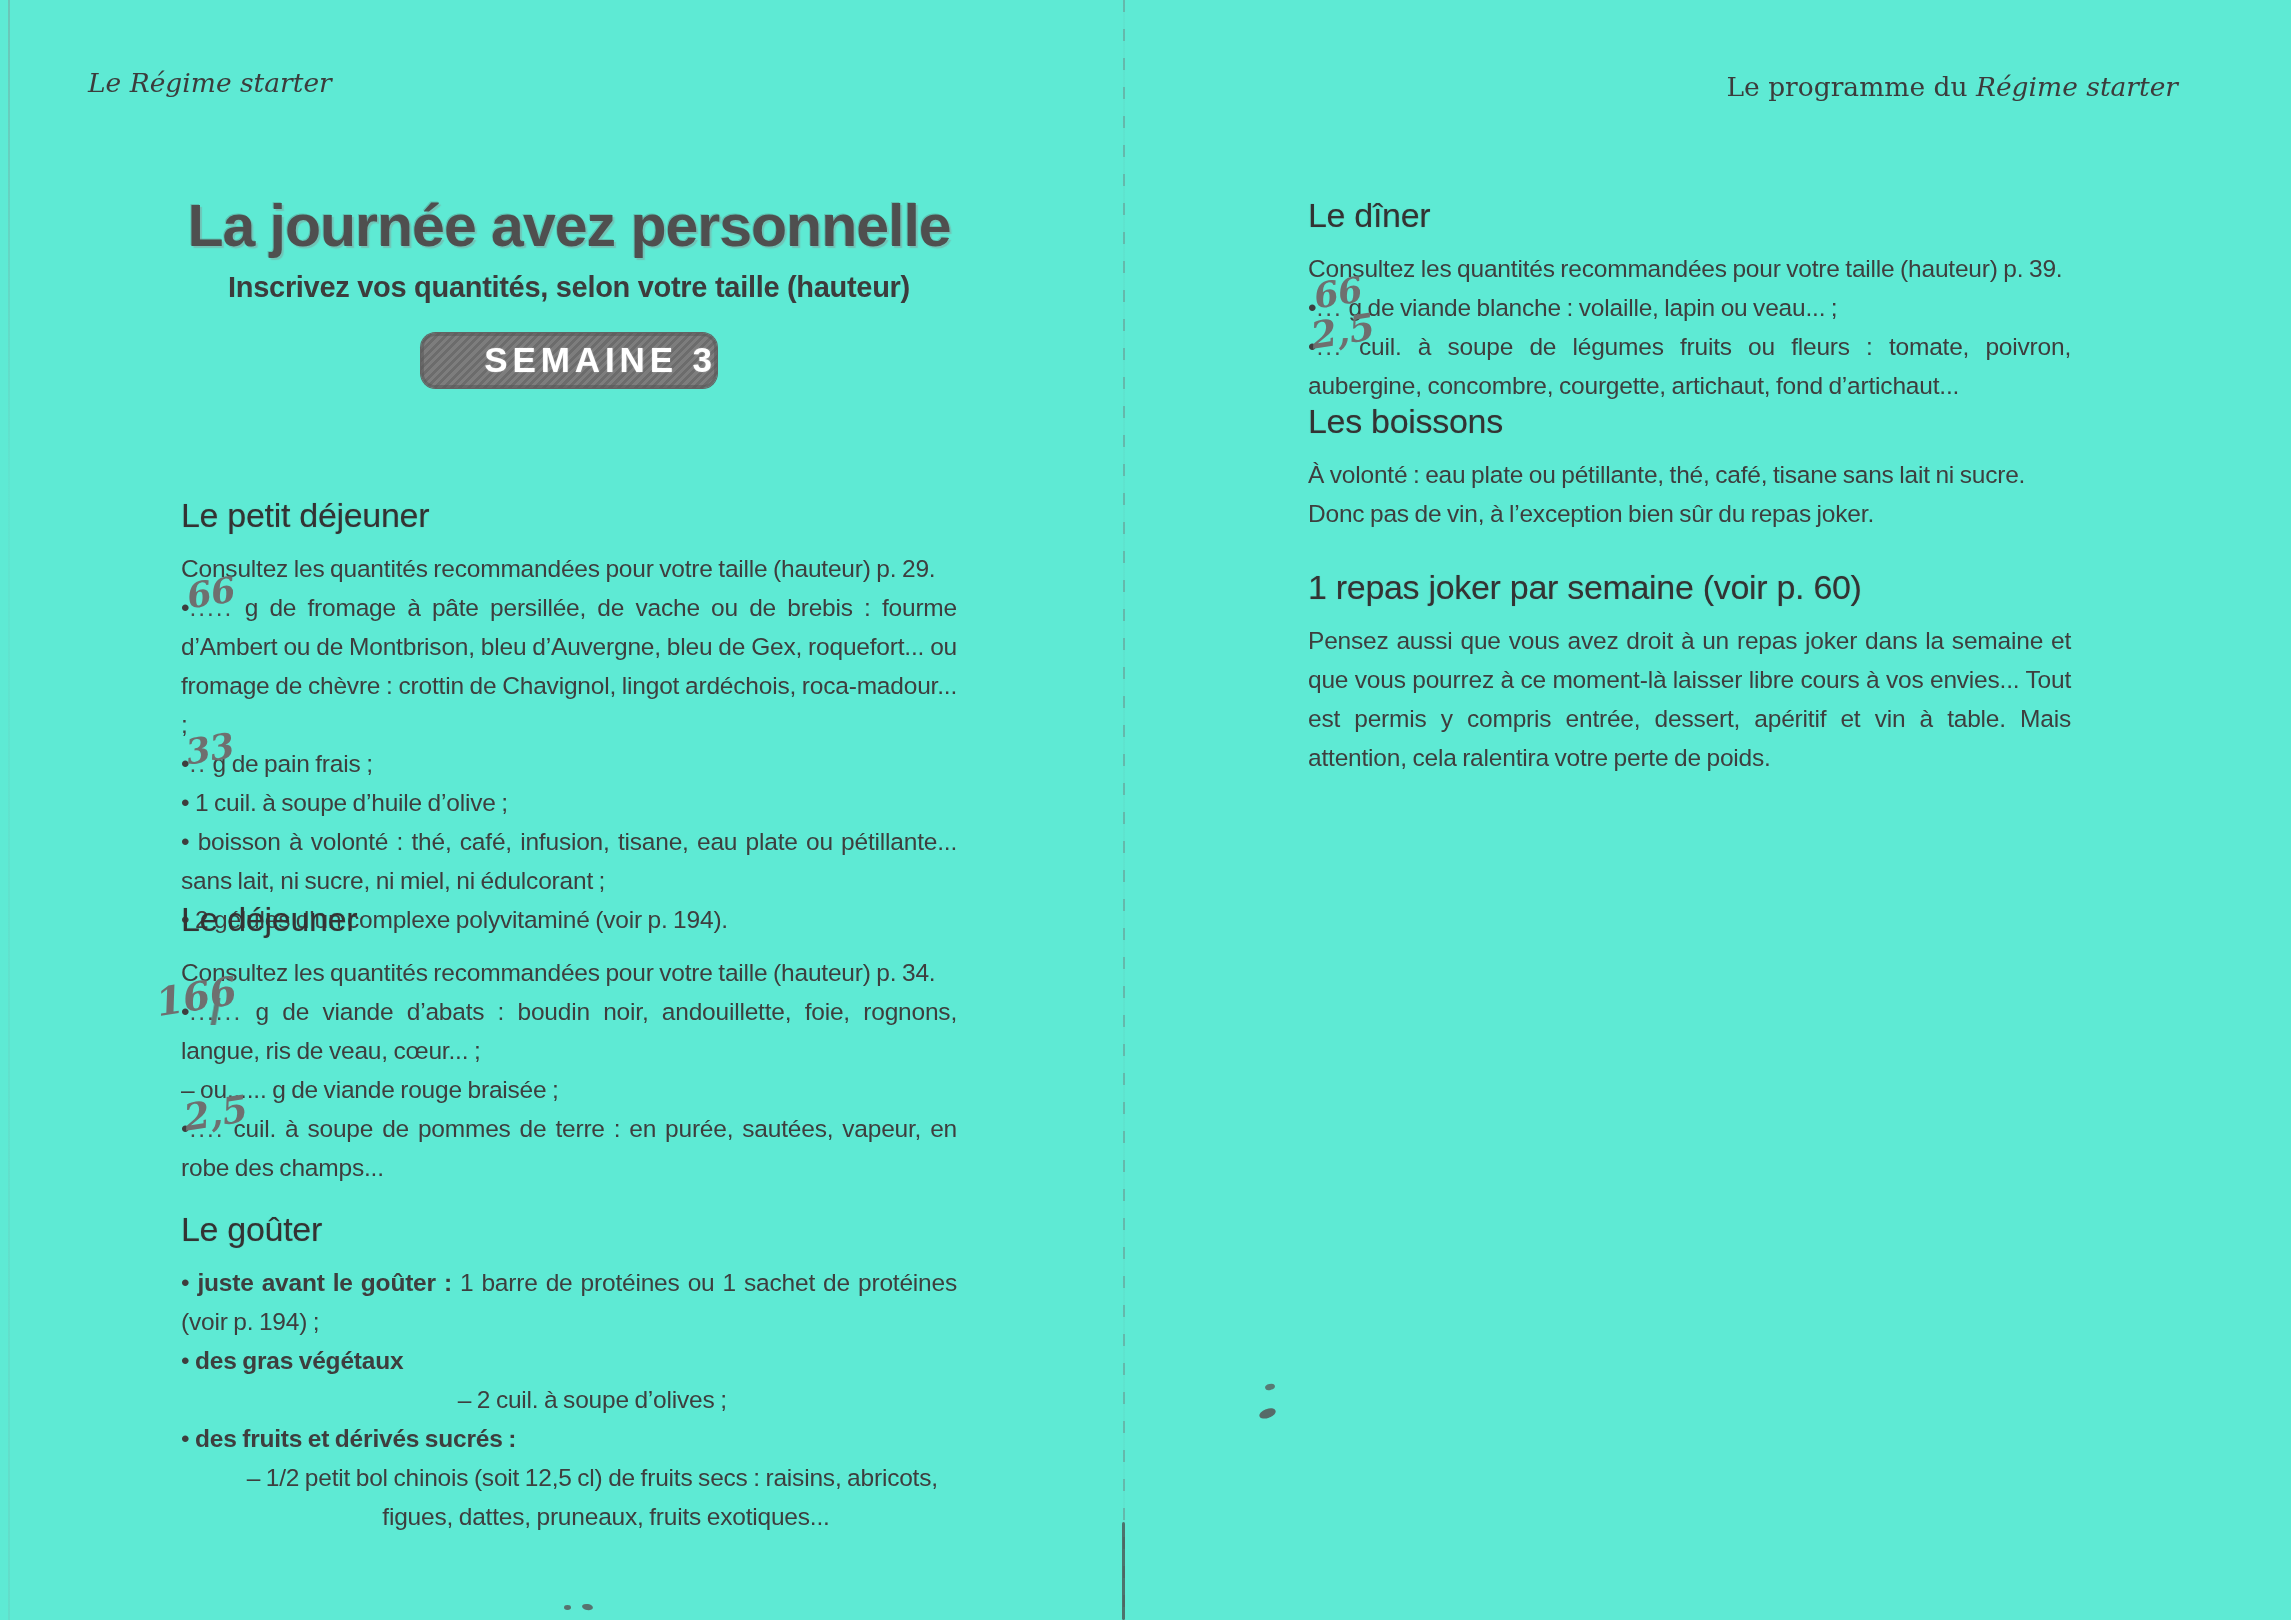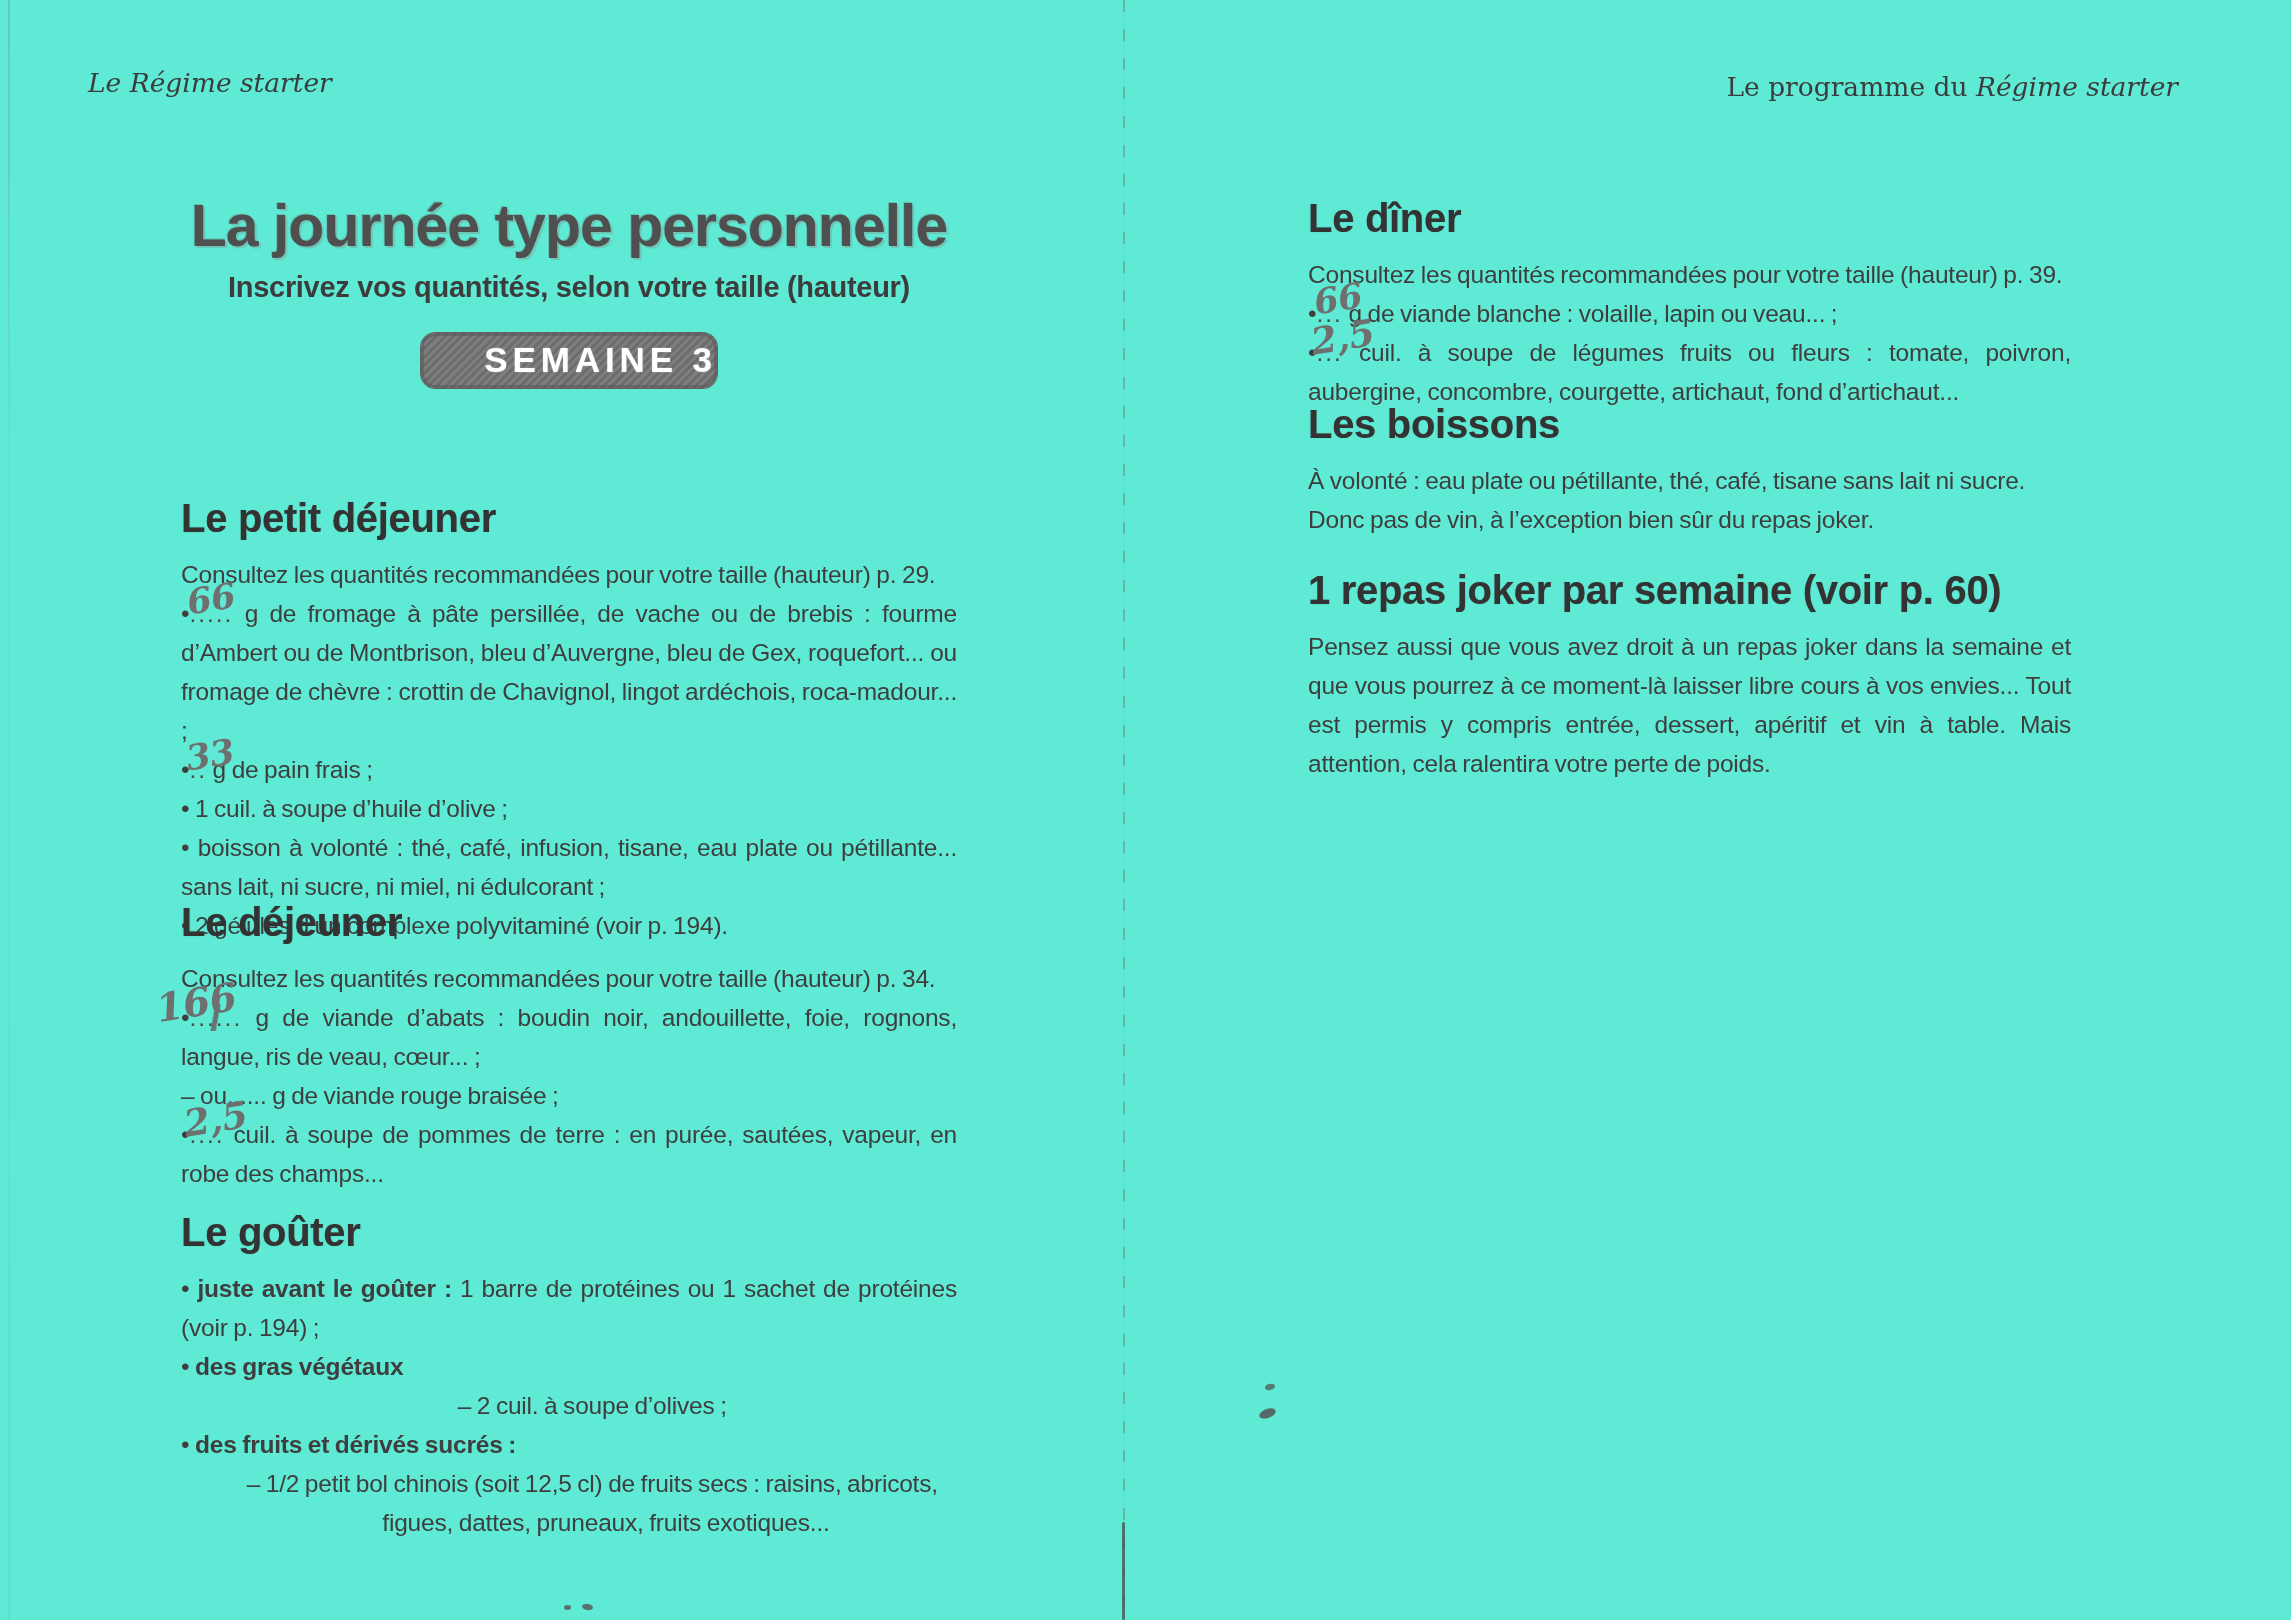--- a/index.html
+++ b/index.html
@@ -48,21 +48,21 @@
   }
   
   .column{position:absolute;top:0;height:100%;}
   #left-column{left:181px;width:776px;}
   #right-column{left:1308px;width:763px;}
   .section{position:absolute;left:0;width:100%;}
   .sec-l1{top:496px}.sec-l2{top:900px}.sec-l3{top:1210px}
   .sec-r1{top:196px}.sec-r2{top:402px}.sec-r3{top:568px}
   .sec-heading{
     margin:0 0 13.7px 0;
-    font-size:40px;font-weight:bold;color:#333333;letter-spacing:-0.3px;
+    font-size:34px;font-weight:normal;color:#333333;letter-spacing:-0.3px;
     text-shadow:0 0 1px rgba(70,70,70,.45);
   }
   .para,.intro{
     margin:0;
     font-size:24.5px;line-height:39px;
     letter-spacing:-0.2px;word-spacing:-1px;
     text-align:justify;
     color:#3e3e3e;
   }
   .intro{}
@@ -105,21 +105,21 @@
 
 <div id="page-root">
 
   <div class="running-head" id="rh-left">Le Régime starter</div>
 
   <div class="running-head" id="rh-right">
     <span>Le programme du </span><span class="emph">Régime starter</span>
   </div>
 
   <div id="title-block">
-    <h1 id="page-title">La journée type personnelle</h1>
+    <h1 id="page-title">La journée avez personnelle</h1>
     <div id="page-subtitle">Inscrivez vos quantités, selon votre taille (hauteur)</div>
     <div id="week-badge">
       <span>SEMAINE 3</span>
     </div>
   </div>
 
   <div class="column" id="left-column">
       <section class="section sec-l1">
         <h2 class="sec-heading">Le petit déjeuner</h2>
         <p class="intro">Consultez les quantités recommandées pour votre taille (hauteur) p. 29.</p>

